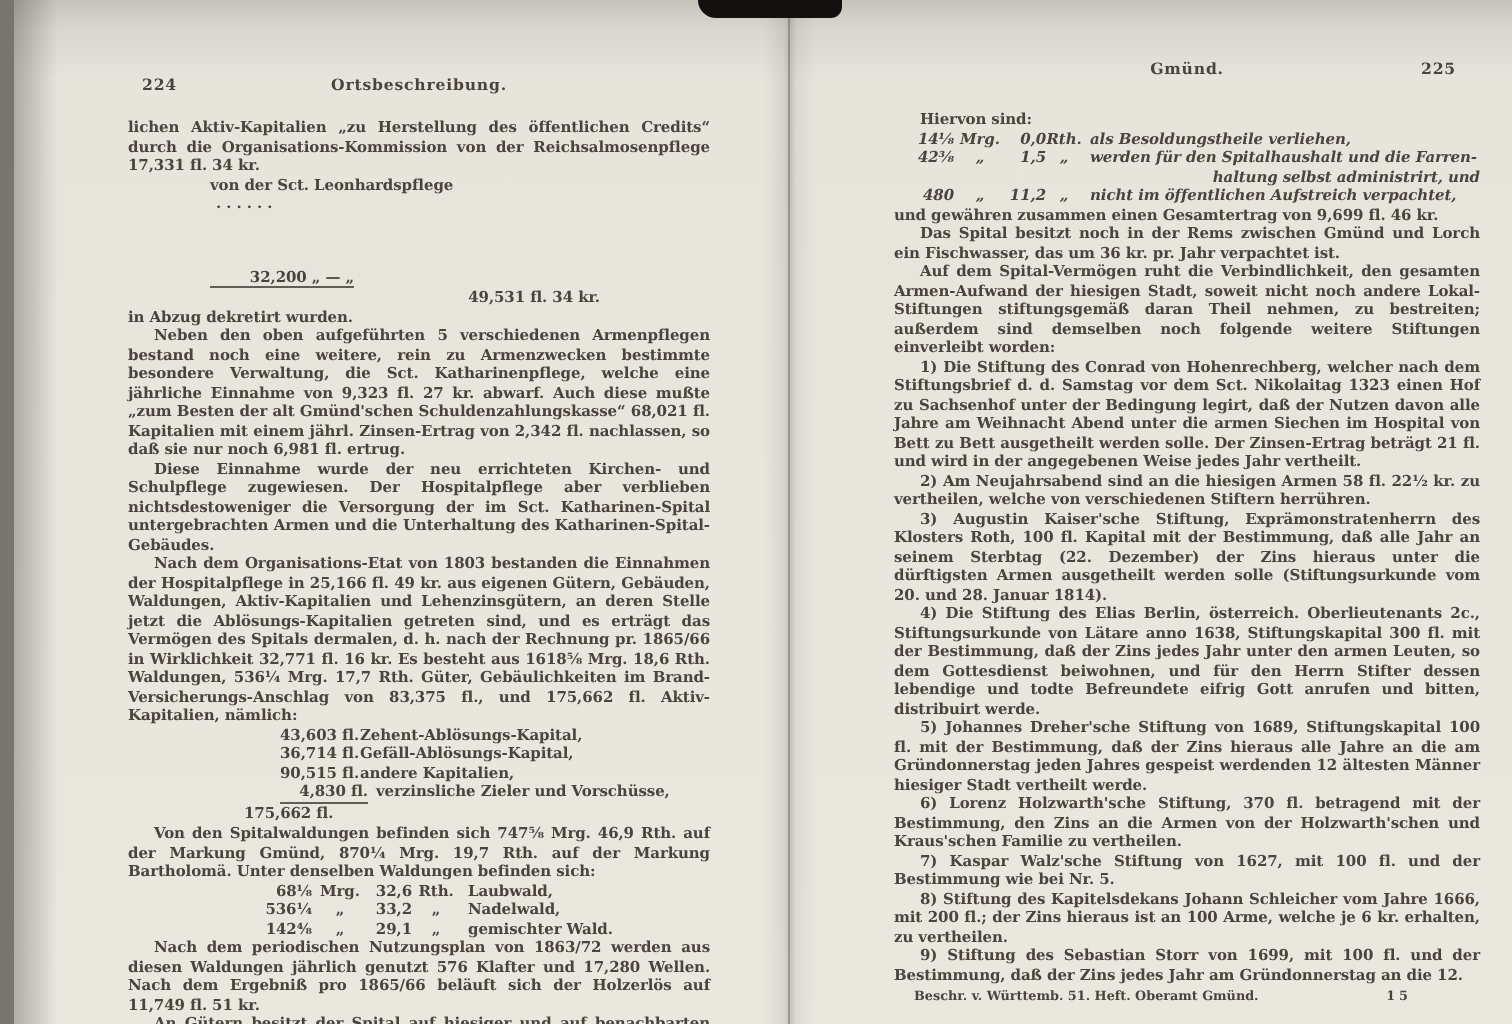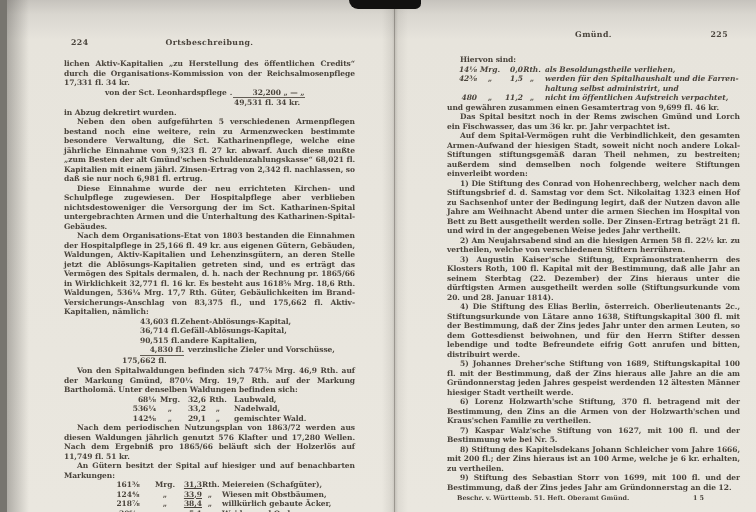--- a/index.html
+++ b/index.html
@@ -25,33 +25,33 @@
   .pageblock{position:absolute;}
   .pb-left{left:64px;top:38px;width:291px;}
   .pb-right{left:447px;top:30px;width:293px;}
   .runhead{position:relative;height:12px;font-size:7.8px;letter-spacing:.4px;}
   .runhead .pageno-l{position:absolute;left:7px;top:0;}
   .runhead .pageno-r{position:absolute;right:12px;top:0;}
   .runhead .rtitle{position:absolute;left:0;right:0;top:0;text-align:center;}
   .body-left{margin-top:9px;}
   .body-right{margin-top:13px;}
 
-  .money-row{display:flex;align-items:flex-start;padding-left:41px;}
+  .money-row{display:flex;align-items:flex-start;padding-left:41px;flex-direction:column;}
   .money-row .mlabel{white-space:nowrap;}
   .money-row .mdots{flex:1;overflow:hidden;white-space:nowrap;padding:0 3px;}
   .money-row .mamount{width:62px;min-width:62px;text-align:right;margin-right:55px;
-       border-bottom:.8px solid rgba(74,68,60,.85);padding-left:10px;white-space:nowrap;}
+       border-bottom:.8px solid rgba(74,68,60,.85);padding-left:10px;white-space:nowrap;margin-top:27px;}
   .money-total{text-align:right;margin-right:55px;}
 
   .lrow{display:flex;align-items:baseline;}
   .ca{text-align:right;white-space:nowrap;}
   .cb,.cd{text-align:center;white-space:nowrap;}
   .cc{text-align:right;white-space:nowrap;}
   .clabel{padding-left:4px;flex:1;min-width:0;}
-  .l2{display:block;text-align:left;}
+  .l2{display:block;text-align:right;}
   .l2:empty{display:none;}
 
   .kapital .lrow{padding-left:76px;}
   .kapital .ca{width:36px;}
   .kapital .rule-amt .ca{border-bottom:.8px solid rgba(74,68,60,.85);padding-left:8px;}
   .sum-kapital{padding-left:58px;margin-bottom:1px;}
 
   .wald .lrow{padding-left:66px;}
   .wald .ca{width:26px;} .wald .cb{width:28px;} .wald .cc{width:22px;} .wald .cd{width:24px;}
 

